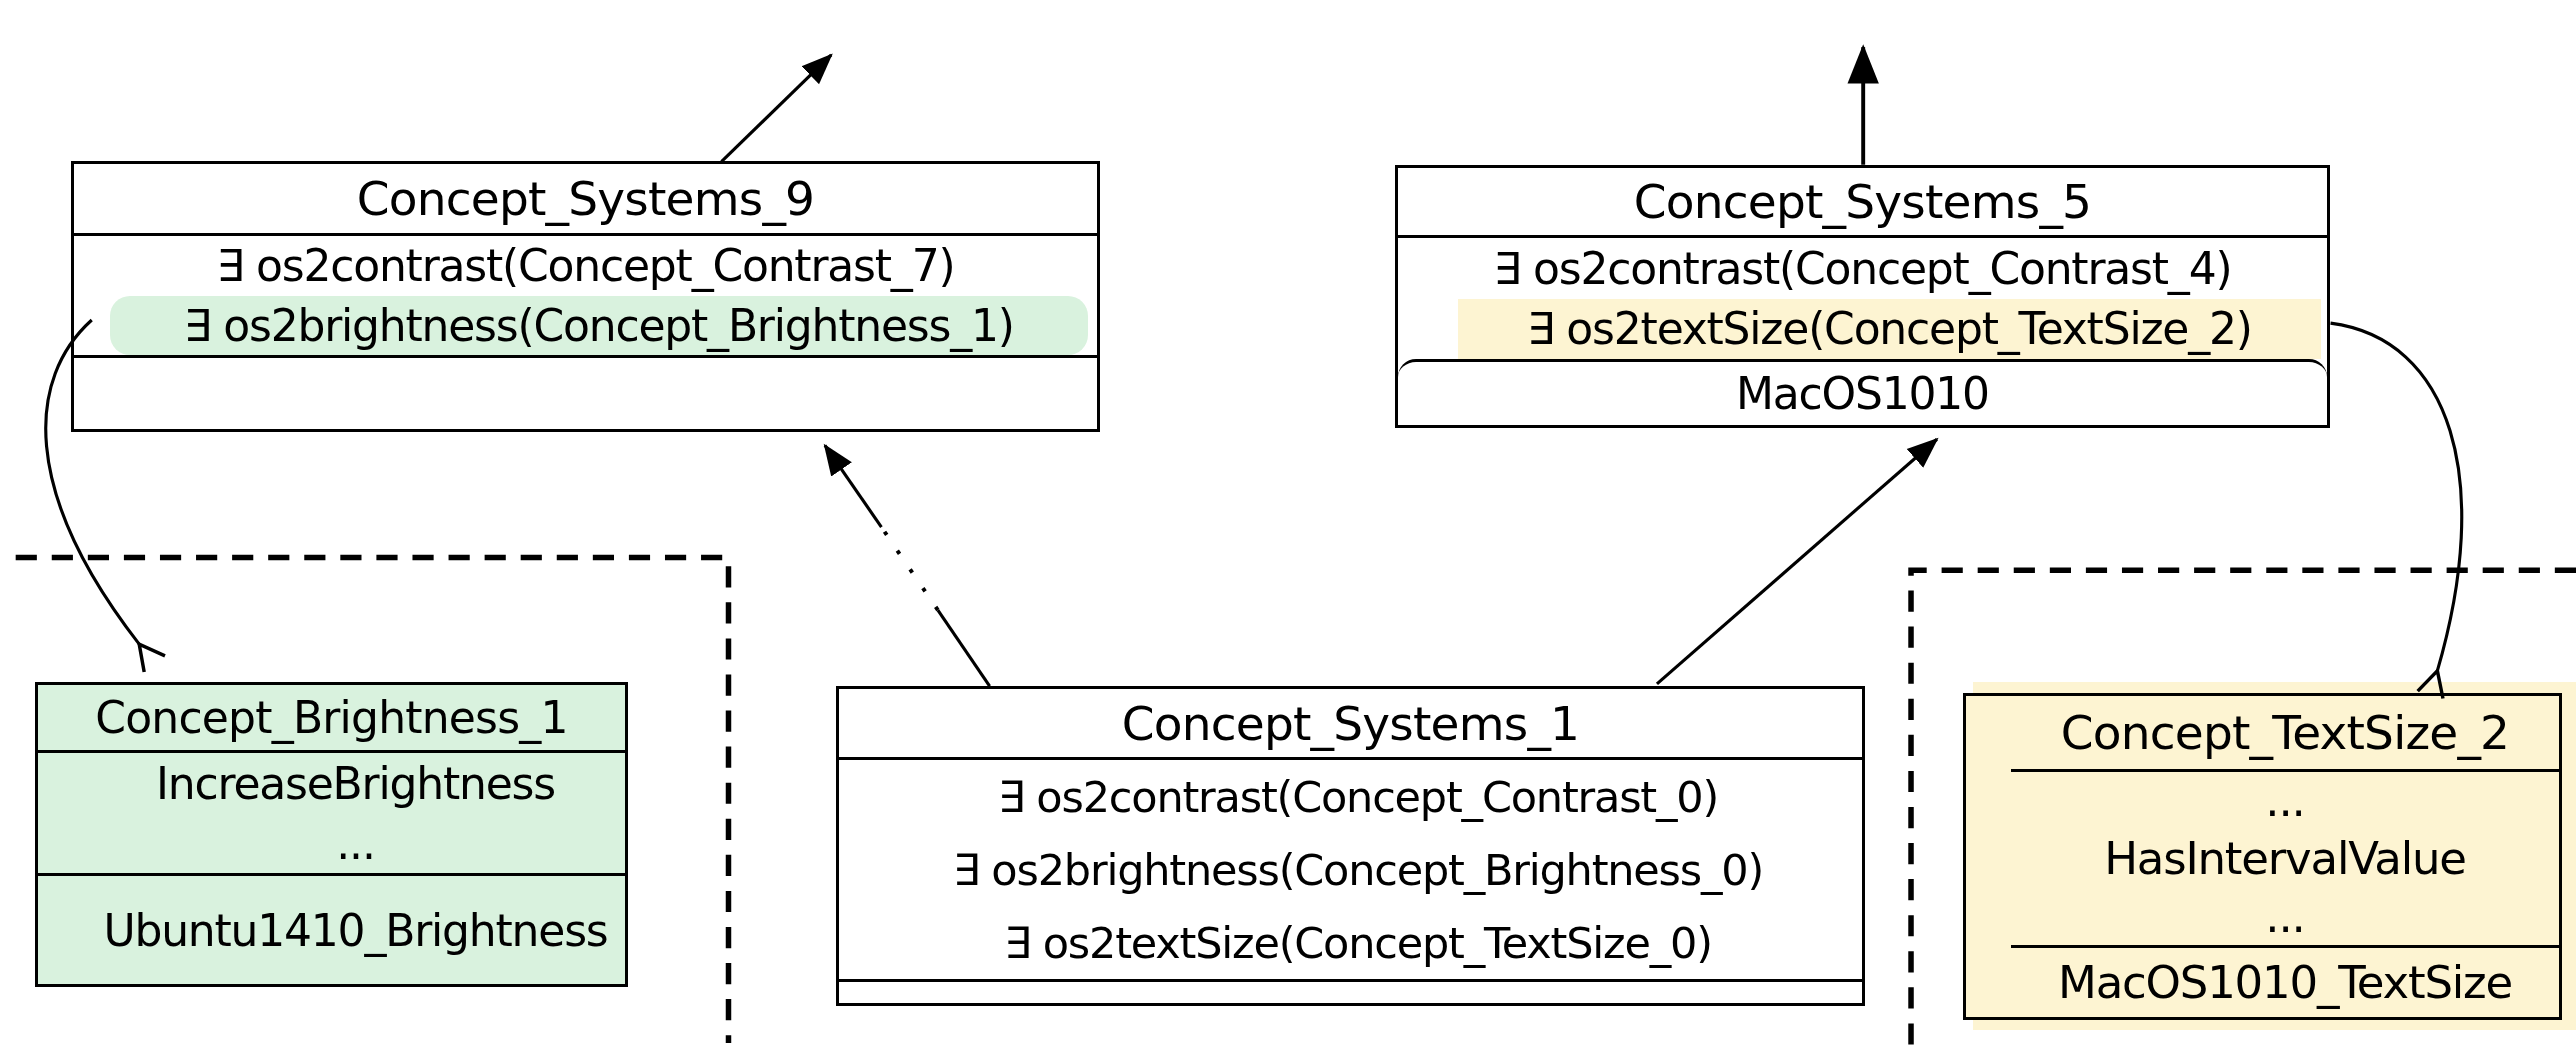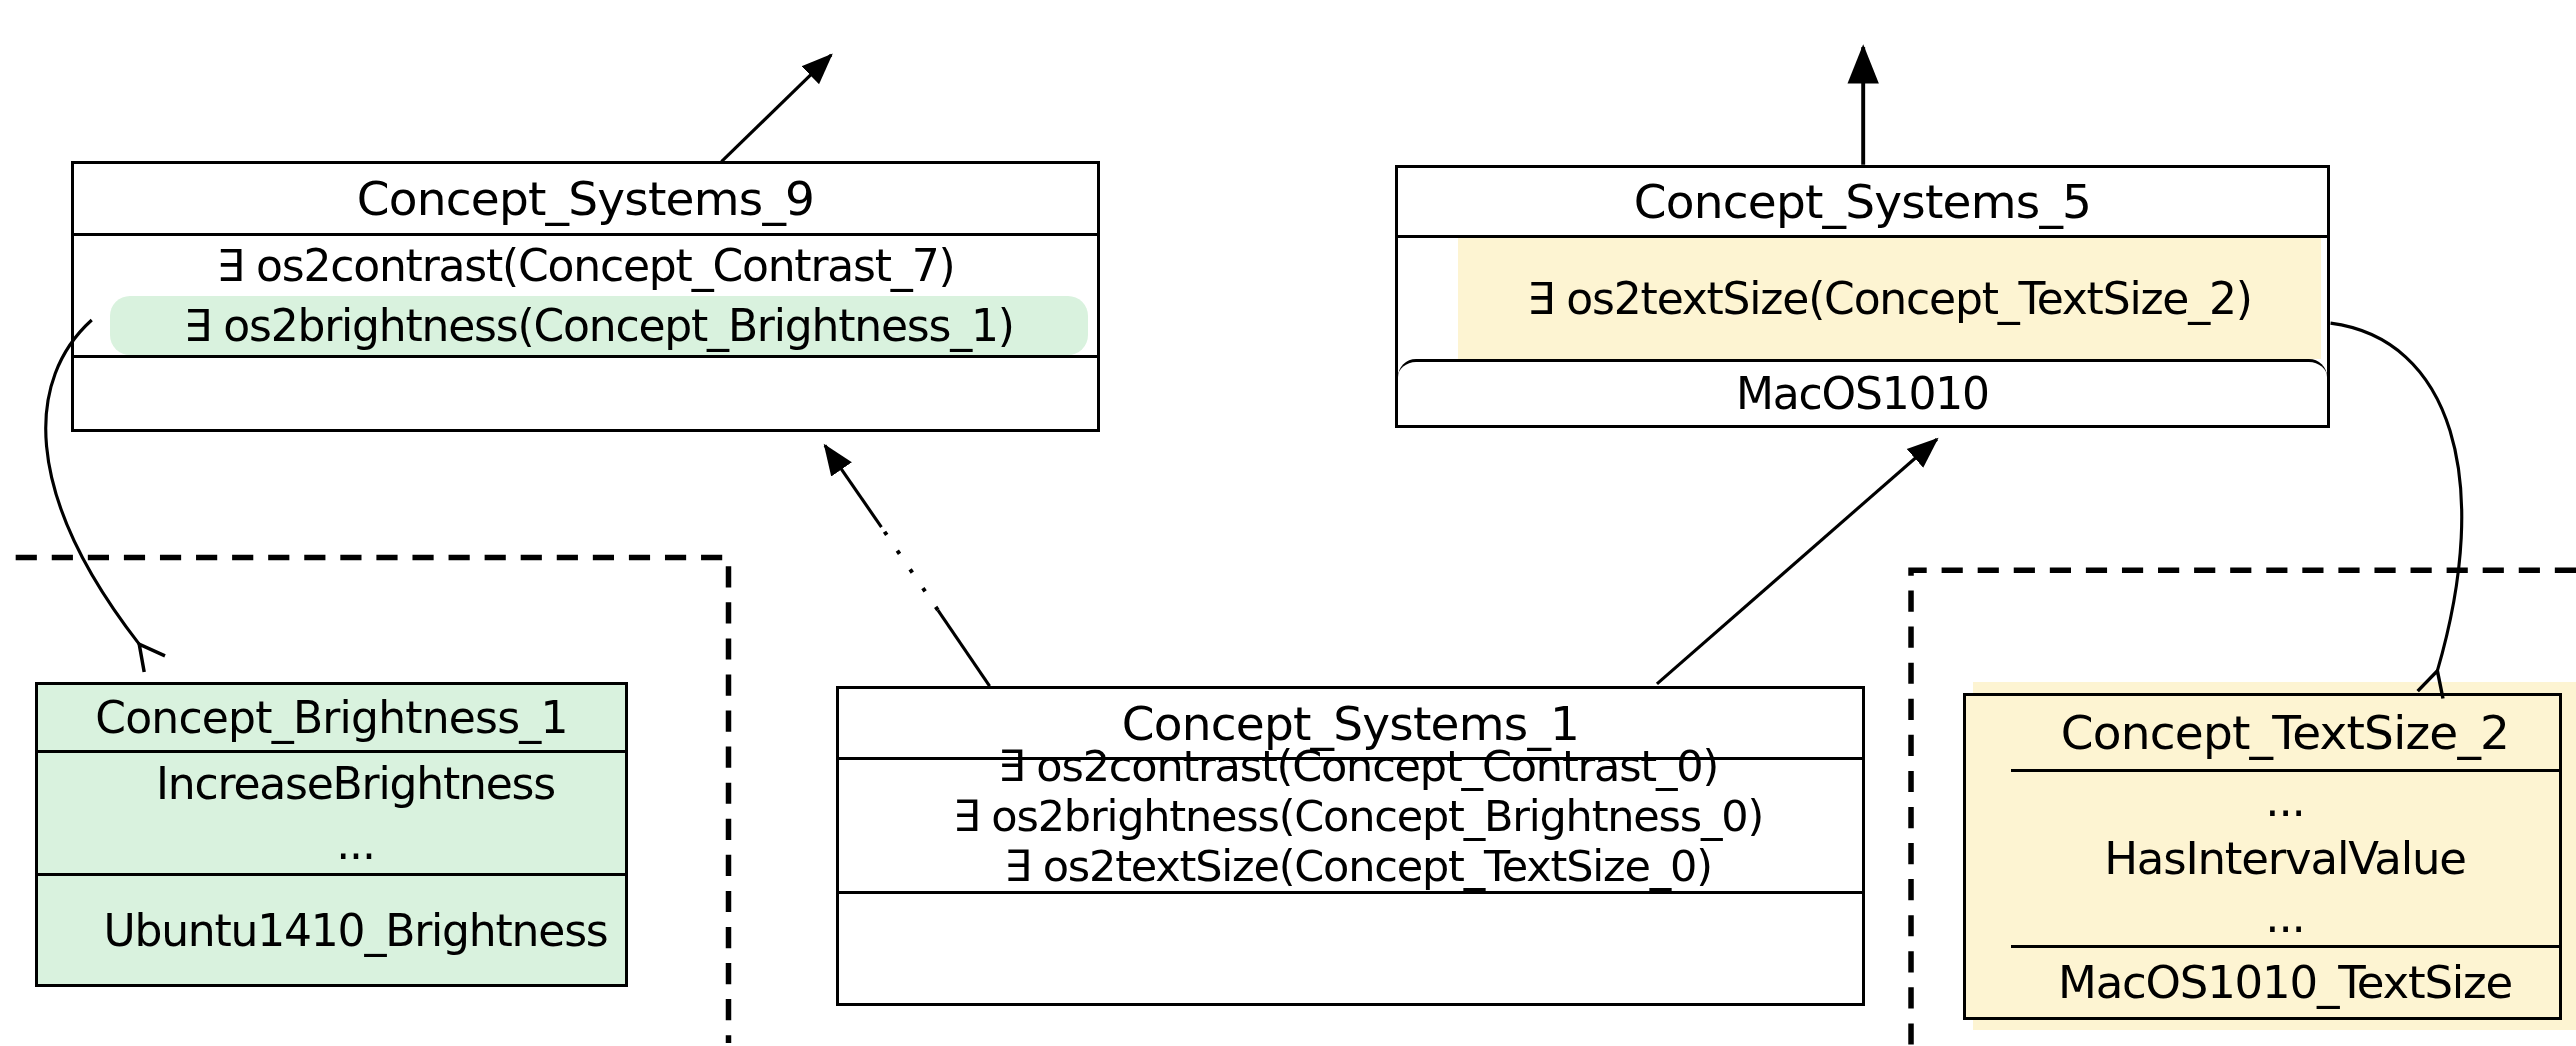--- a/index.html
+++ b/index.html
@@ -47,21 +47,21 @@
   #node-systems9 .row-hl{margin:0 9.4px 0 36px;border-radius:20px;}
 
   #node-systems5{left:1395px;top:165px;width:935px;height:263px;}
   #node-systems5 .title{height:67px;}
   #node-systems5 .attrs{height:124px;}
   #node-systems5 .footer{flex:1;border-radius:18px;}
   #node-systems5 .row-hl{margin:0 6.3px 0 60px;}
 
   #node-systems1{left:836px;top:686px;width:1029px;height:320px;}
   #node-systems1 .title{height:68px;}
-  #node-systems1 .attrs{height:134px;padding-left:15px;}
+  #node-systems1 .attrs{height:222px;padding-left:15px;}
   #node-systems1 .footer{flex:1;}
   #node-systems1 .row{font-size:43px;}
 
   #node-brightness1{left:35px;top:682px;width:593px;height:305px;background:var(--green,#d9f2de);}
   #node-brightness1 .title{height:65px;font-size:44px;}
   #node-brightness1 .mid{height:123px;}
   #node-brightness1 .footer{flex:1;}
   #node-brightness1 .row{font-size:44px;padding-left:48px;}
 
   #textsize2-glow{
@@ -95,20 +95,21 @@
     <div class="sec attrs">
       <div class="row">∃ os2contrast(Concept_Contrast_7)</div>
       <div class="row row-hl hl-green">∃ os2brightness(Concept_Brightness_1)</div>
     </div>
     <div class="sec footer"></div>
   </div>
 
   <div class="node" id="node-systems5">
     <div class="sec title">Concept_Systems_5</div>
     <div class="sec attrs">
+      <div class="row">∃ os2contrast(Concept_Contrast_4)</div>
       <div class="row row-hl hl-yellow">∃ os2textSize(Concept_TextSize_2)</div>
     </div>
     <div class="sec footer">
       <div class="row">MacOS1010</div>
     </div>
   </div>
 
   <div class="node" id="node-systems1">
     <div class="sec title">Concept_Systems_1</div>
     <div class="sec attrs">

